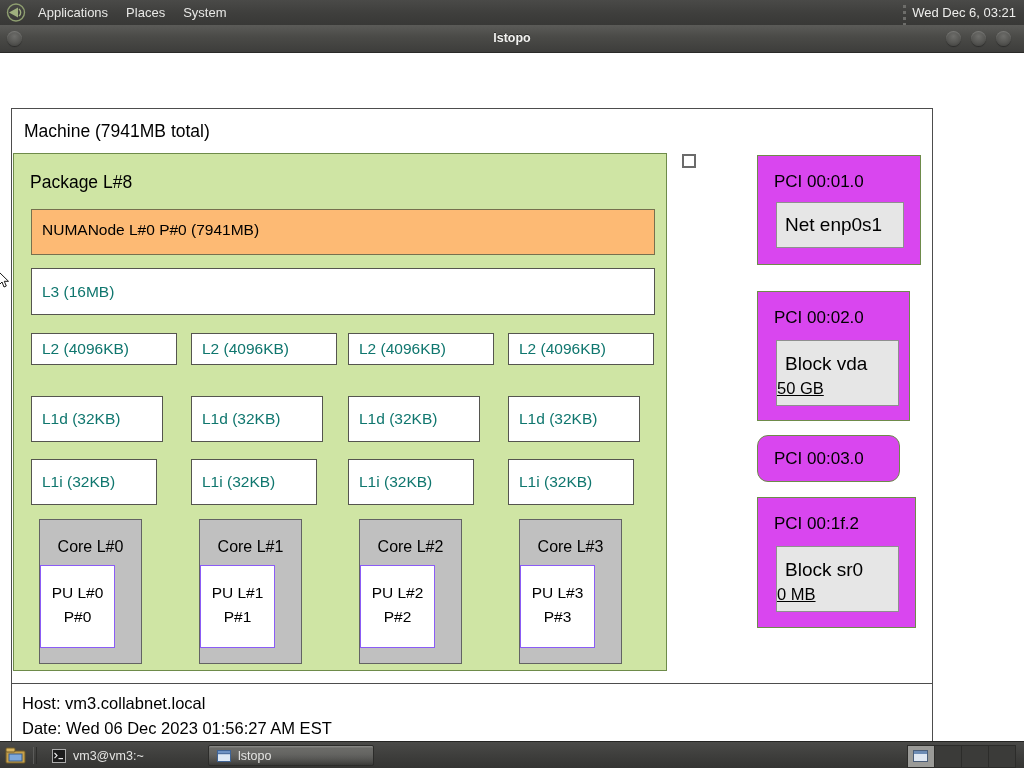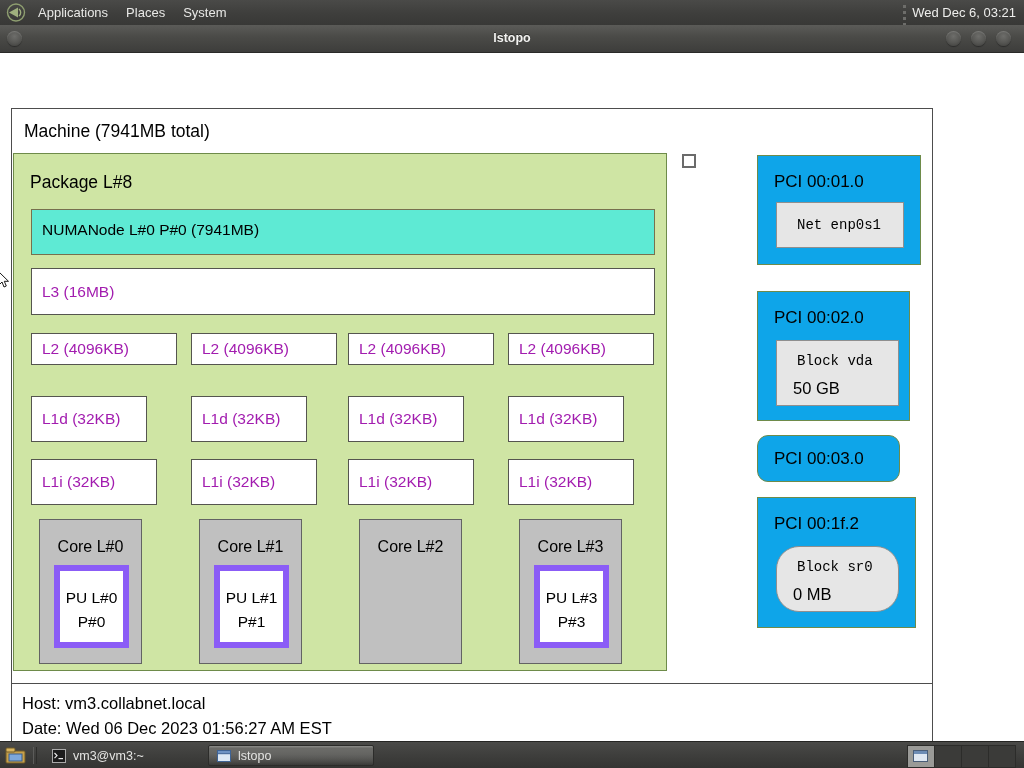--- a/index.html
+++ b/index.html
@@ -37,60 +37,60 @@
   #canvas{position:relative;width:1024px;height:689px;background:#ffffff;overflow:hidden;}
 
   
   .box{position:absolute;box-sizing:border-box;}
   .machine{left:11px;top:55px;width:922px;height:648px;border:1px solid #4d4d4d;background:#ffffff;}
   .machine-label{position:absolute;left:12px;top:12px;font-size:17.5px;color:#000;white-space:nowrap;}
 
   .package{left:13px;top:100px;width:654px;height:518px;border:1px solid #6e8b4a;background:#cfe5a4;}
   .package-label{position:absolute;left:16px;top:18px;font-size:17.5px;color:#000;white-space:nowrap;}
 
-  .numanode{left:31px;top:156px;width:624px;height:46px;border:1px solid #77704e;background:#5eead4;}
+  .numanode{left:31px;top:156px;width:624px;height:46px;border:1px solid #77704e;background:#fdba74;}
   .numanode .lbl{position:absolute;left:10px;top:11px;font-size:15.5px;color:#000;white-space:nowrap;}
 
   .cachebox{border:1px solid #55554f;background:#ffffff;}
   .cachebox .lbl{position:absolute;left:10px;top:50%;transform:translateY(-50%);
-    font-size:15.5px;color:#a21caf;white-space:nowrap;}
+    font-size:15.5px;color:#0f766e;white-space:nowrap;}
   .l3{left:31px;top:215px;width:624px;height:47px;}
 
   .l2{top:280px;width:146px;height:32px;}
-  .l1d{top:343px;width:116px;height:46px;}
+  .l1d{top:343px;width:132px;height:46px;}
   .l1i{top:406px;width:126px;height:46px;}
 
   .corebox{top:466px;width:103px;height:145px;border:1px solid #636363;background:#c0c0c0;}
   .corebox .core-lbl{position:absolute;left:0;top:18px;width:100%;text-align:center;
     font-size:16px;color:#000;white-space:nowrap;}
-  .pubox{position:absolute;left:14px;top:45px;width:75px;height:83px;
-    border:6px solid #8b5cf6;background:#ffffff;box-sizing:border-box;}
+  .pubox{position:absolute;left:0;top:45px;width:75px;height:83px;
+    border:1px solid #8b5cf6;background:#ffffff;box-sizing:border-box;}
   .pubox .pu-l1{position:absolute;left:0;top:18px;width:100%;text-align:center;font-size:15.5px;color:#000;}
   .pubox .pu-l2{position:absolute;left:0;top:42px;width:100%;text-align:center;font-size:15.5px;color:#000;}
 
   
   .pci-root{position:absolute;left:682px;top:101px;width:14px;height:14px;
     border:2px solid #6b6b6b;background:#ffffff;box-sizing:border-box;}
   #pci-lines{position:absolute;left:0;top:0;width:1024px;height:689px;pointer-events:none;}
 
-  .pcibox{border:1px solid #6e8b4a;background:#0ea5e9;}
+  .pcibox{border:1px solid #6e8b4a;background:#d946ef;}
   .pcibox .pci-lbl{position:absolute;left:16px;top:16px;font-size:17px;color:#000;white-space:nowrap;}
   .pci-dev{position:absolute;border:1px solid #8f8f8f;background:#e6e6e6;box-sizing:border-box;}
-  .pci-dev .d1{position:absolute;left:20px;top:12px;font-size:14px;color:#000;white-space:nowrap;font-family:Liberation Mono, monospace;}
-  .pci-dev .d2{position:absolute;left:16px;top:38px;font-size:16.5px;color:#000;white-space:nowrap;}
+  .pci-dev .d1{position:absolute;left:8px;top:12px;font-size:19px;color:#000;white-space:nowrap;}
+  .pci-dev .d2{position:absolute;left:0;top:38px;font-size:16.5px;color:#000;white-space:nowrap;text-decoration:underline;}
   .pci-dev.one-line .d1{top:50%;transform:translateY(-50%);}
 
   .p1{left:757px;top:102px;width:164px;height:110px;}
   .p1 .pci-dev{left:18px;top:46px;width:128px;height:46px;}
   .p2{left:757px;top:238px;width:153px;height:130px;}
   .p2 .pci-dev{left:18px;top:48px;width:123px;height:66px;}
   .p3{left:757px;top:382px;width:143px;height:47px;border-radius:11px;}
   .p3 .pci-lbl{top:13px;}
   .p4{left:757px;top:444px;width:159px;height:131px;}
-  .p4 .pci-dev{left:18px;top:48px;width:123px;height:66px;border-radius:23px;}
+  .p4 .pci-dev{left:18px;top:48px;width:123px;height:66px;}
 
   
   .legend{left:11px;top:630px;width:922px;height:73px;border:1px solid #4d4d4d;background:#ffffff;}
   .legend .l1{position:absolute;left:10px;top:10px;font-size:16.5px;color:#000;white-space:nowrap;}
   .legend .l2{position:absolute;left:10px;top:35px;font-size:16.5px;color:#000;white-space:nowrap;}
 
   
   #cursor{position:absolute;left:-2px;top:218px;width:14px;height:18px;}
 
   
@@ -228,20 +228,24 @@
     </div>
     <div class="box corebox" style="left:199px">
       <div class="core-lbl">Core L#1</div>
       <div class="pubox">
         <div class="pu-l1">PU L#1</div>
         <div class="pu-l2">P#1</div>
       </div>
     </div>
     <div class="box corebox" style="left:359px">
       <div class="core-lbl">Core L#2</div>
+      <div class="pubox">
+        <div class="pu-l1">PU L#2</div>
+        <div class="pu-l2">P#2</div>
+      </div>
     </div>
     <div class="box corebox" style="left:519px">
       <div class="core-lbl">Core L#3</div>
       <div class="pubox">
         <div class="pu-l1">PU L#3</div>
         <div class="pu-l2">P#3</div>
       </div>
     </div>
 
     <div class="pci-root"></div>

